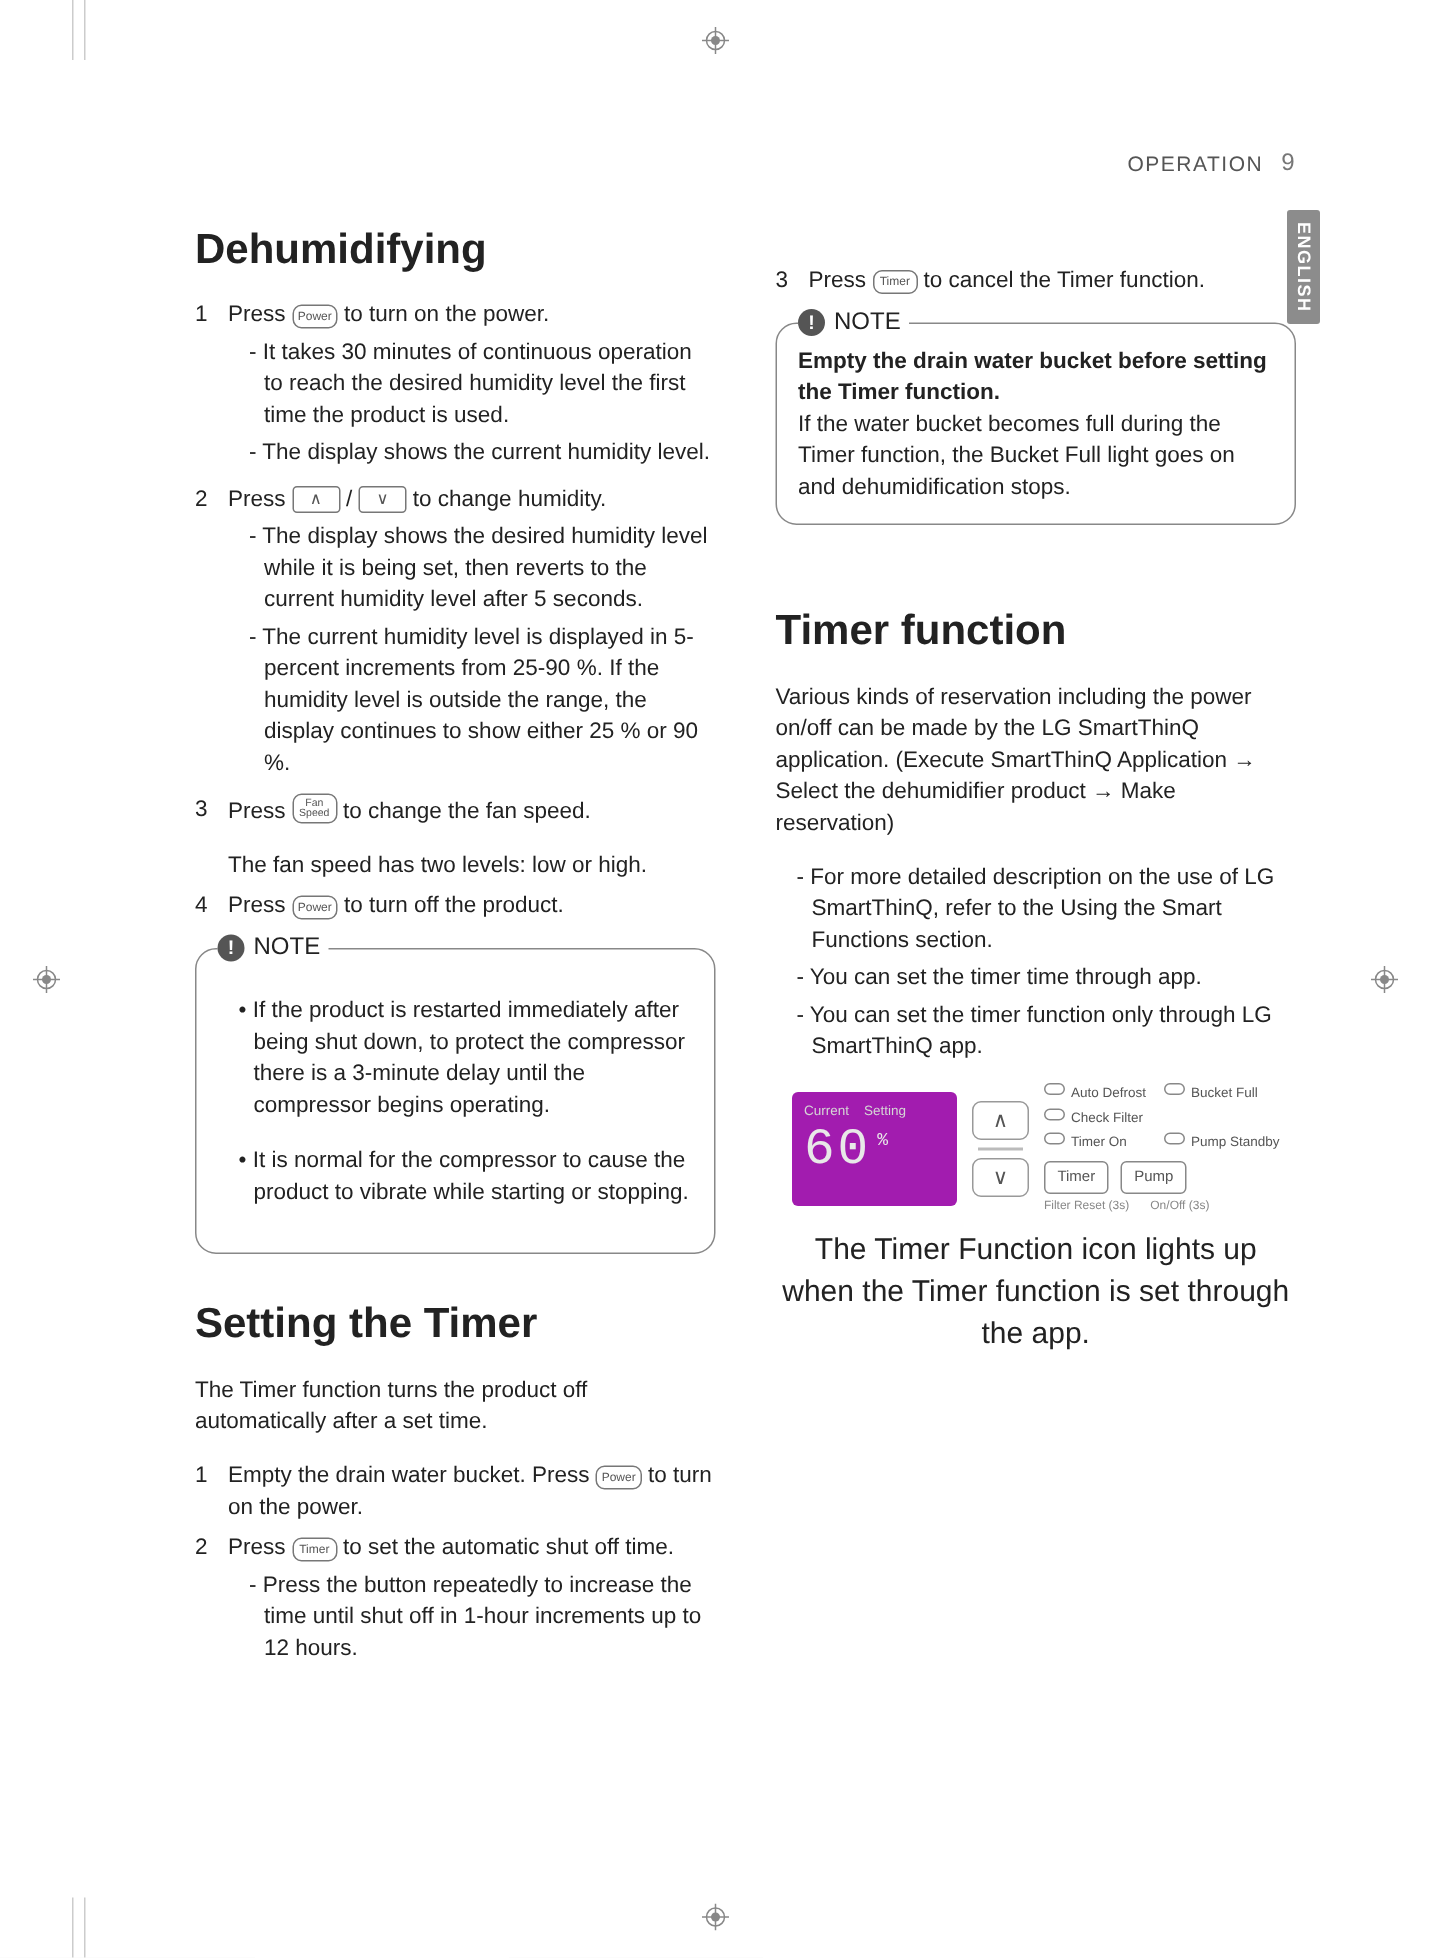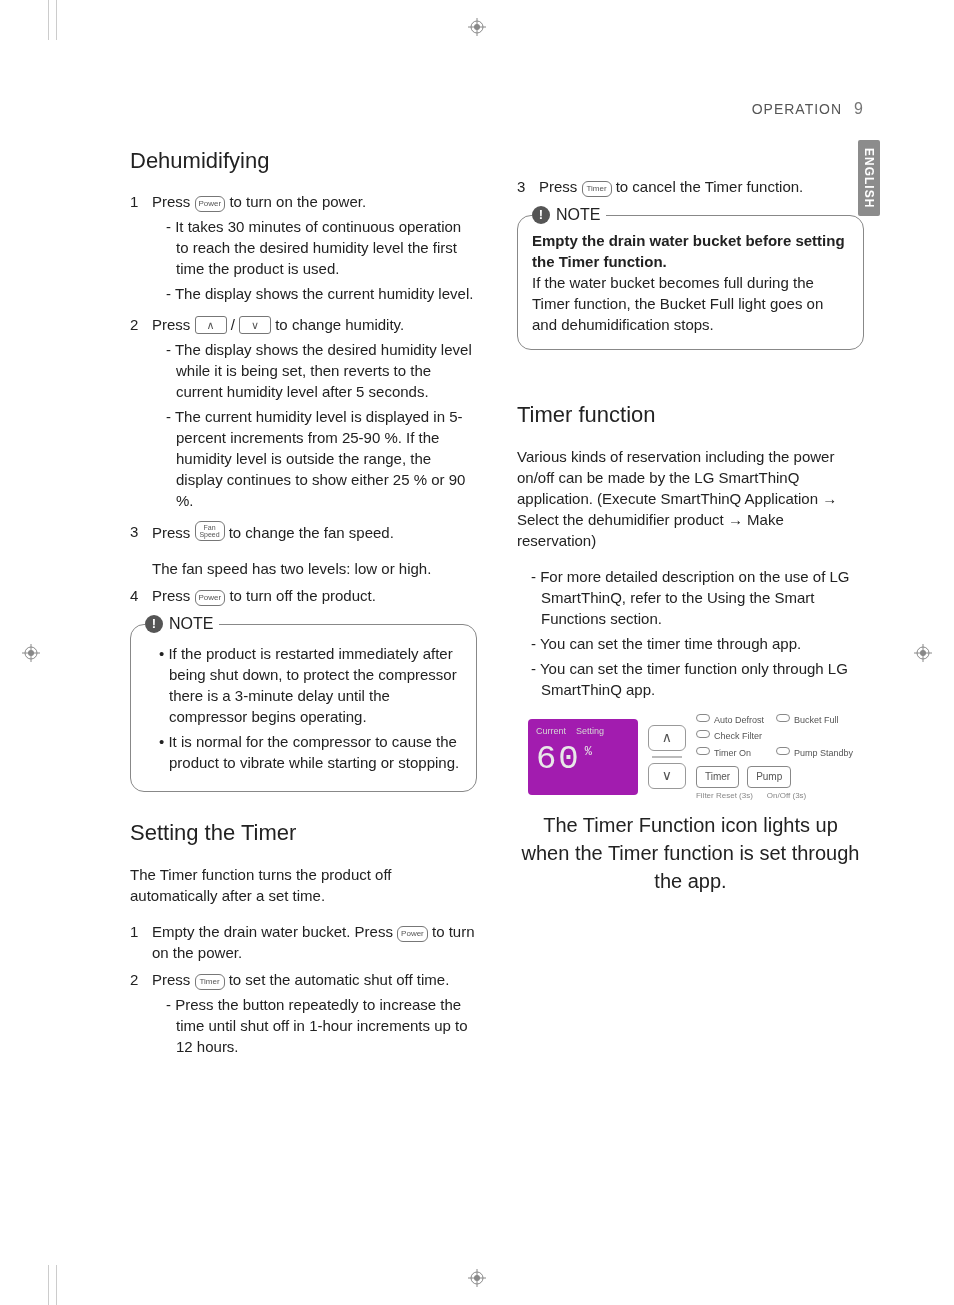--- a/index.html
+++ b/index.html
@@ -47,22 +47,22 @@
   .columns {
     display: flex;
     gap: 40px;
   }
   .col {
     flex: 1;
     font-size: 15px;
     line-height: 1.4;
   }
   h2 {
-    font-size: 22px;
-    font-weight: normal;
+    font-size: 28px;
+    font-weight: bold;
     margin: 0 0 14px 0;
   }
   .step { display:flex; margin: 6px 0 2px; }
   .step-num { width:22px; flex:none; }
   .step-body { flex:1; }
   .sub { padding-left: 14px; text-indent: -10px; margin: 4px 0 4px 10px; }
   .sub::before { content:"- "; }
   .note-box {
     border: 1px solid #888;
     border-radius: 14px;
@@ -81,21 +81,21 @@
     gap: 6px;
     font-size: 16px;
   }
   .note-icon {
     width: 18px; height: 18px; border-radius: 50%;
     background: #555; color: #fff; display:inline-flex;
     align-items:center; justify-content:center;
     font-weight:bold; font-size:13px;
   }
   .note-box ul, .listish { margin:4px 0; padding:0 0 0 14px; }
-  .note-box li { margin:4px 0; text-indent:-10px; padding-left:10px; list-style:none;}
+  .note-box li { margin:16px 0; text-indent:-10px; padding-left:10px; list-style:none;}
   .note-box li::before { content:"• "; }
   .btn {
     display:inline-block; border:1px solid #777; border-radius:6px;
     padding:0 3px; font-size:8px; line-height:14px; vertical-align:1px;
     color:#555; min-width:22px; text-align:center;
   }
   .btn.sq { border-radius:3px; padding:0 4px; font-size:11px; line-height:16px; }
   .diagram {
     margin: 14px auto 8px;
     display:flex; justify-content:center; gap:10px;

